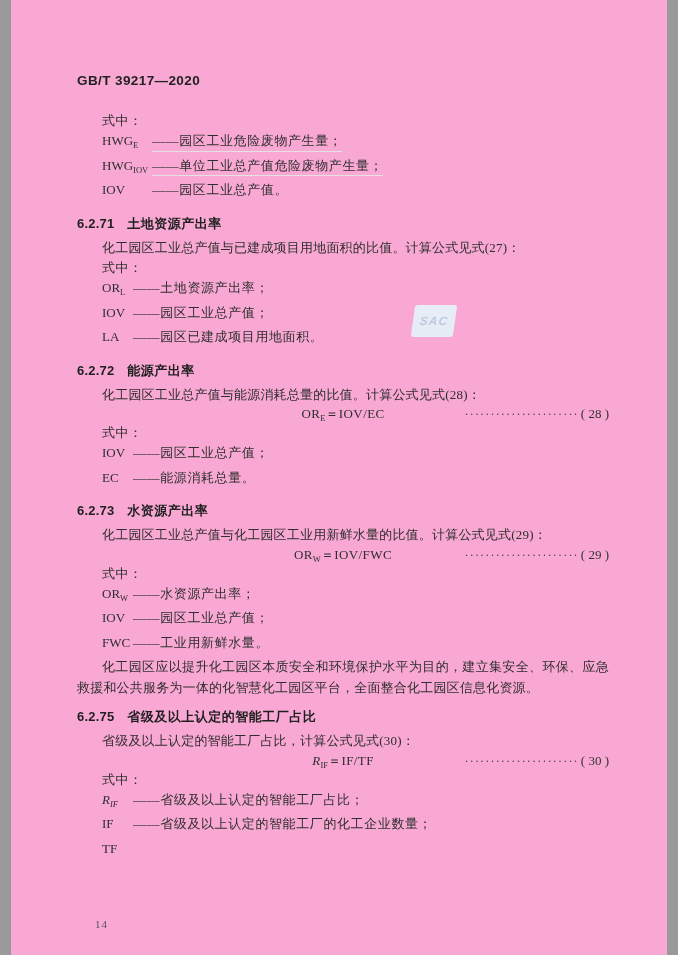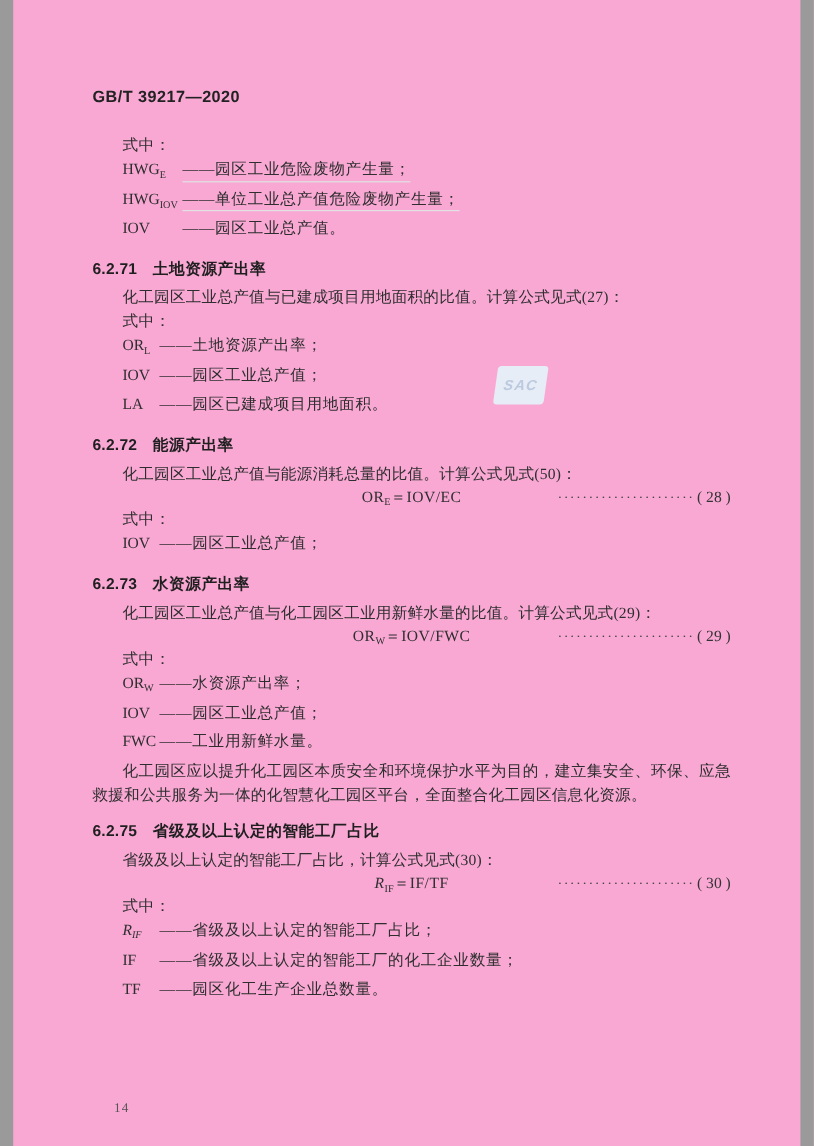--- a/index.html
+++ b/index.html
@@ -113,30 +113,34 @@
           <span class="term"><span>LA</span><sub></sub></span>
           <span class="desc">——园区已建成项目用地面积。</span>
         </div>
       </div>
     </div>
 
     <div class="section">
       <h3 class="sec-heading">
         <span class="sec-num">6.2.72</span><span class="sec-title">能源产出率</span>
       </h3>
-      <p class="intro">化工园区工业总产值与能源消耗总量的比值。计算公式见式(50)：</p>
+      <p class="intro">化工园区工业总产值与能源消耗总量的比值。计算公式见式(28)：</p>
       <div class="formula-row">
         <span class="formula"><span class="fvar">OR</span><sub>E</sub><span>＝IOV/EC</span></span>
         <span class="eqnum"><span class="dots">······················</span><span>( 28 )</span></span>
       </div>
       <div class="where">式中：</div>
       <div class="defs">
         <div class="def-row">
           <span class="term"><span>IOV</span><sub></sub></span>
           <span class="desc">——园区工业总产值；</span>
+        </div>
+        <div class="def-row">
+          <span class="term"><span>EC</span><sub></sub></span>
+          <span class="desc">——能源消耗总量。</span>
         </div>
       </div>
     </div>
 
     <div class="section">
       <h3 class="sec-heading">
         <span class="sec-num">6.2.73</span><span class="sec-title">水资源产出率</span>
       </h3>
       <p class="intro">化工园区工业总产值与化工园区工业用新鲜水量的比值。计算公式见式(29)：</p>
       <div class="formula-row">
@@ -178,21 +182,20 @@
         <div class="def-row">
           <span class="term it"><span>R</span><sub>IF</sub></span>
           <span class="desc">——省级及以上认定的智能工厂占比；</span>
         </div>
         <div class="def-row">
           <span class="term"><span>IF</span><sub></sub></span>
           <span class="desc">——省级及以上认定的智能工厂的化工企业数量；</span>
         </div>
         <div class="def-row">
           <span class="term"><span>TF</span><sub></sub></span>
-          <span class="desc">——园区化工生产企业总数量。</span>
         </div>
       </div>
     </div>
 
   </div>
 
   <div class="watermark">SAC</div>
 
   <div class="page-number">14</div>
 

